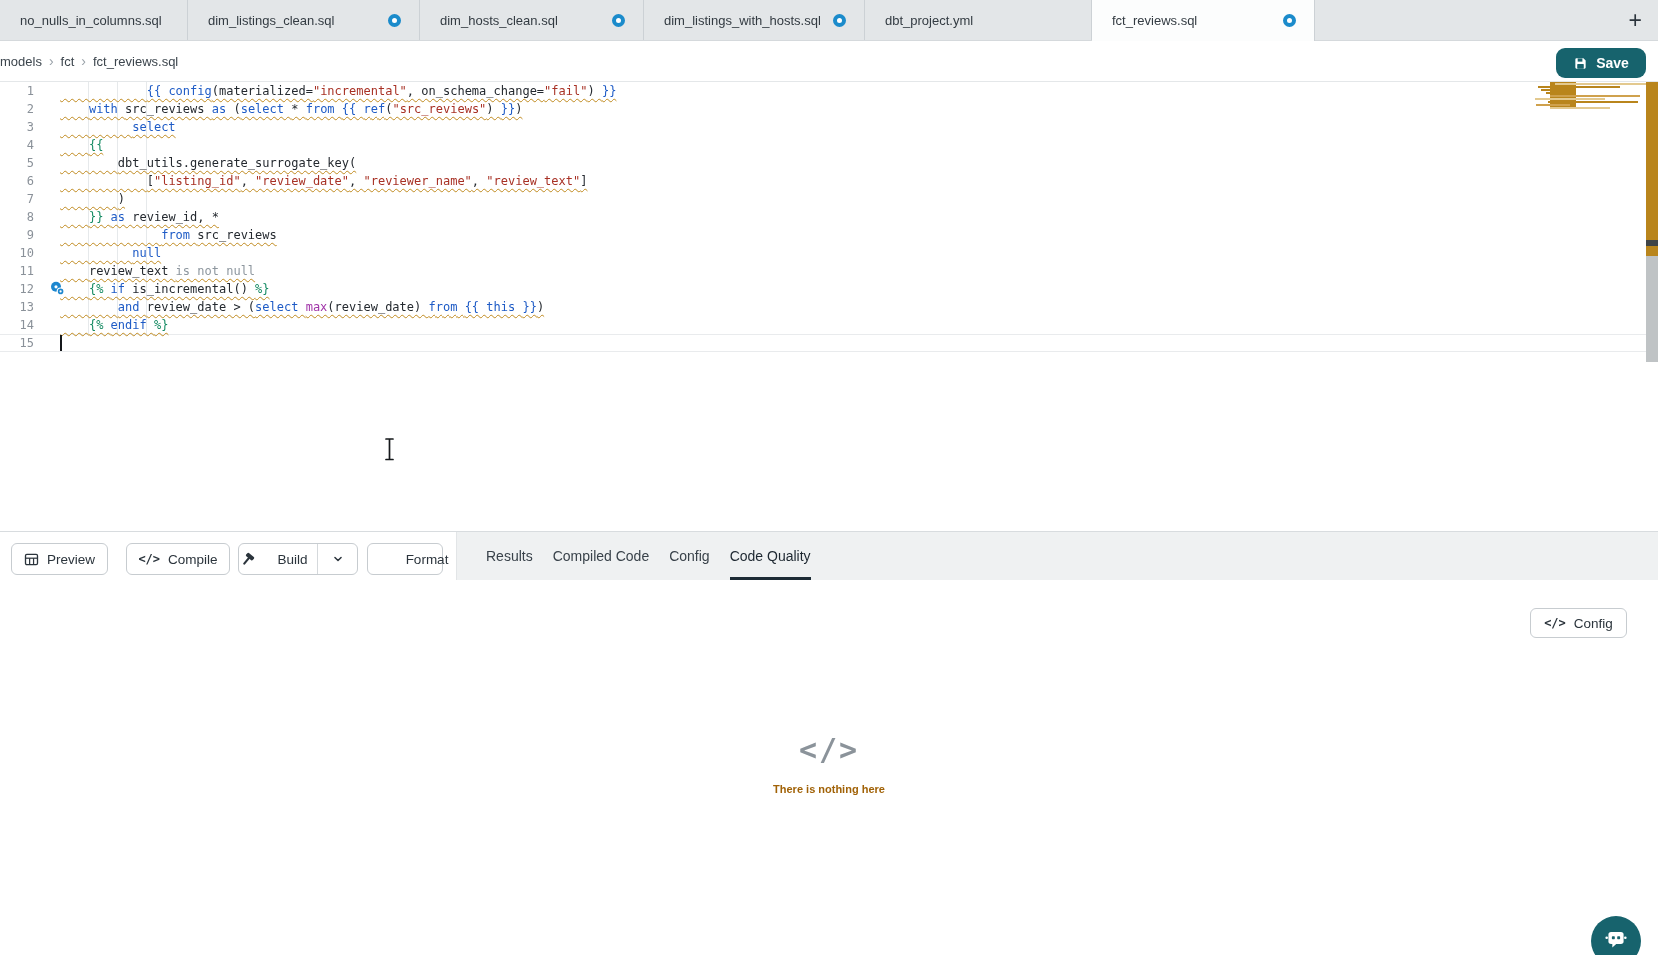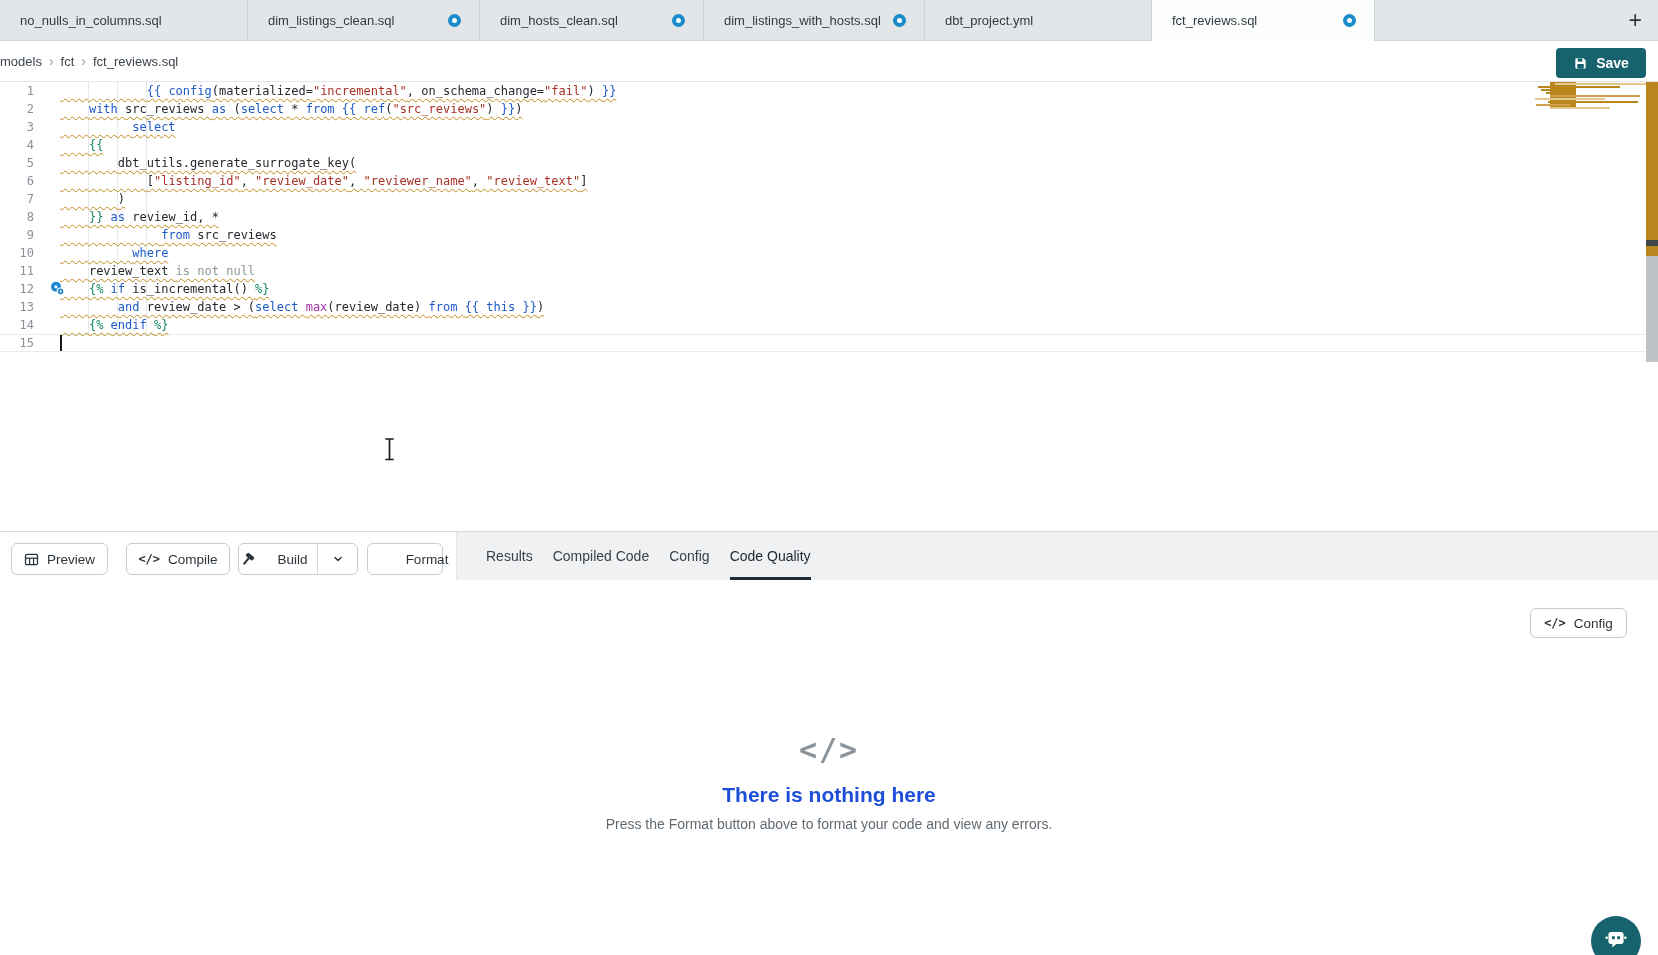--- a/index.html
+++ b/index.html
@@ -7,40 +7,40 @@
               font-family:"Liberation Sans", sans-serif; }
   #app { position:relative; width:1658px; height:955px; }
 
   
   .tabbar { position:absolute; left:0; top:0; width:1658px; height:41px;
             background:#e3e6e8; display:flex; align-items:stretch;
             border-bottom:1px solid #d5d9dc; }
   .tab { display:flex; align-items:center; padding:0 18px 0 20px;
          border-right:1px solid #ccd1d5; font-size:13px; color:#333b42;
          background:#e3e6e8; white-space:nowrap; cursor:pointer; }
-  .tab:nth-child(1){width:248px}.tab:nth-child(2){width:232px}
+  .tab:nth-child(1){width:188px}.tab:nth-child(2){width:232px}
   .tab:nth-child(3){width:224px}.tab:nth-child(4){width:221px}
   .tab:nth-child(5){width:227px}.tab:nth-child(6){width:223px}
   .tab:nth-child(7){width:257px}
   .tab.active { background:#fcfdfd; margin-bottom:-1px; }
   .tab-label { overflow:hidden; text-overflow:ellipsis; }
   .dot { margin-left:auto; width:13px; height:13px; border-radius:50%;
          border:4px solid #1b8bcb; background:#fff; flex:0 0 aupx; flex-shrink:0; }
   .plus { margin-left:auto; margin-right:10px; align-self:center;
           font-size:23px; color:#2b343c; line-height:1; padding:2px 6px; cursor:pointer; }
 
   
   .crumbbar { position:absolute; left:0; top:41px; width:1658px; height:41px;
               background:#fff; border-bottom:1px solid #e4e7e9; }
   .bc { position:absolute; left:0; top:0; height:40px; display:flex;
         align-items:center; gap:7px; font-size:13px; color:#3c454d; }
   .bc-sep { color:#9aa2a9; font-size:14px; }
   .bc-item { cursor:pointer; }
   .savebtn { position:absolute; right:12px; top:7px; width:90px; height:30px;
-             background:#17636d; color:#fff; border:none; border-radius:4px;
+             background:#17636d; color:#fff; border:none; border-radius:9px;
              display:flex; align-items:center; justify-content:center; gap:8px;
              font-size:14px; font-weight:700; font-family:inherit; cursor:pointer; }
 
   
   .editor { position:absolute; left:0; top:82px; width:1658px; height:449px;
             background:#fff; font-family:"DejaVu Sans Mono", monospace; }
   .gutter { position:absolute; left:0; top:0; width:34px; text-align:right;
             color:#8a9199; font-size:12px; }
   .ln { height:18px; line-height:18px; }
   .codecol { position:absolute; left:60px; top:0; }
@@ -87,21 +87,21 @@
   
   .panel { position:absolute; left:0; top:580px; width:1658px; height:375px; background:#fff; }
   .configbtn { position:absolute; left:1530px; top:28px; width:97px; height:30px;
                background:#fff; border:1px solid #c7ccd0; border-radius:6px;
                display:flex; align-items:center; justify-content:center; gap:8px;
                font-size:13.5px; color:#2b343c; font-family:inherit; cursor:pointer; }
   .configbtn .gicon { font-family:"DejaVu Sans Mono", monospace; font-weight:700; font-size:12px; }
   .empty { position:absolute; left:0; right:0; top:152px; text-align:center; }
   .empty-icon { font-family:"DejaVu Sans Mono", monospace; font-weight:700;
                 font-size:30px; color:#8b939a; letter-spacing:2px; }
-  .empty-title { margin-top:16px; font-size:21px; font-weight:700; color:#1d4ed8; }
+  .empty-title { margin-top:16px; font-size:11px; font-weight:700; color:#a16207; }
   .empty-sub { margin-top:9px; font-size:14px; color:#606a73; }
 
   
   .chatbtn { position:absolute; left:1591px; top:916px; width:50px; height:50px;
              border-radius:50%; background:#17636d; border:none; cursor:pointer;
              display:flex; align-items:flex-start; justify-content:center; padding-top:10px; }
 </style>
 </head>
 <body>
 
@@ -177,21 +177,21 @@
     <div class="codecol">
         <div class="cl"><span class="sq"><span class="t-d">            </span><span class="t-b">{{ </span><span class="t-b">config</span><span class="t-d">(materialized=</span><span class="t-s">"incremental"</span><span class="t-d">, on_schema_change=</span><span class="t-s">"fail"</span><span class="t-d">) </span><span class="t-b">}}</span></span></div>
         <div class="cl"><span class="sq"><span class="t-d">    </span><span class="t-k">with </span><span class="t-d">src_reviews </span><span class="t-k">as </span><span class="t-d">(</span><span class="t-k">select </span><span class="t-d">* </span><span class="t-k">from </span><span class="t-b">{{ </span><span class="t-b">ref</span><span class="t-d">(</span><span class="t-s">"src_reviews"</span><span class="t-d">) </span><span class="t-b">}}</span><span class="t-d">)</span></span></div>
         <div class="cl"><span class="sq"><span class="t-d">          </span><span class="t-k">select</span></span></div>
         <div class="cl"><span class="sq"><span class="t-d">    </span><span class="t-g">{{</span></span></div>
         <div class="cl"><span class="sq"><span class="t-d">        </span><span class="t-d">dbt_utils.generate_surrogate_key(</span></span></div>
         <div class="cl"><span class="sq"><span class="t-d">            </span><span class="t-d">[</span><span class="t-s">"listing_id"</span><span class="t-d">, </span><span class="t-s">"review_date"</span><span class="t-d">, </span><span class="t-s">"reviewer_name"</span><span class="t-d">, </span><span class="t-s">"review_text"</span><span class="t-d">]</span></span></div>
         <div class="cl"><span class="sq"><span class="t-d">        </span><span class="t-d">)</span></span></div>
         <div class="cl"><span class="sq"><span class="t-d">    </span><span class="t-g">}}</span><span class="t-d"> </span><span class="t-k">as </span><span class="t-d">review_id, *</span></span></div>
         <div class="cl"><span class="sq"><span class="t-d">              </span><span class="t-k">from </span><span class="t-d">src_reviews</span></span></div>
-        <div class="cl"><span class="sq"><span class="t-d">          </span><span class="t-k">where</span></span></div>
+        <div class="cl"><span class="sq"><span class="t-d">          </span><span class="t-k">null</span></span></div>
         <div class="cl"><span class="sq"><span class="t-d">    </span><span class="t-d">review_text </span><span class="t-m">is not null</span></span></div>
         <div class="cl"><span class="sq"><span class="t-d">    </span><span class="t-g">{%</span><span class="t-d"> </span><span class="t-k">if </span><span class="t-d">is_incremental() </span><span class="t-g">%}</span></span></div>
         <div class="cl"><span class="sq"><span class="t-d">        </span><span class="t-k">and </span><span class="t-d">review_date &gt; (</span><span class="t-k">select </span><span class="t-p">max</span><span class="t-d">(review_date) </span><span class="t-k">from </span><span class="t-b">{{ </span><span class="t-b">this </span><span class="t-b">}}</span><span class="t-d">)</span></span></div>
         <div class="cl"><span class="sq"><span class="t-d">    </span><span class="t-g">{%</span><span class="t-d"> </span><span class="t-k">endif </span><span class="t-g">%}</span></span></div>
         <div class="cl"><span></span></div>
       </div>
     <div class="bulb">
       <svg width="15" height="15" viewBox="0 0 15 15">
         <circle cx="6" cy="5.8" r="5" fill="#1d87cf"></circle>
         <circle cx="6" cy="5.8" r="1.6" fill="#fff"></circle>
@@ -271,21 +271,20 @@
   </div>
 
   <div class="panel">
     <button class="configbtn">
       <span class="gicon">&lt;/&gt;</span>
       <span>Config</span>
     </button>
     <div class="empty">
       <div class="empty-icon">&lt;/&gt;</div>
       <div class="empty-title">There is nothing here</div>
-      <div class="empty-sub">Press the Format button above to format your code and view any errors.</div>
     </div>
   </div>
 
   <button class="chatbtn">
     <svg width="26" height="26" viewBox="0 0 24 24">
       <rect x="5" y="5.5" width="14" height="11" rx="2.5" fill="#fff"></rect>
       <rect x="8.2" y="9.5" width="2.7" height="2.7" rx="0.6" fill="#17636d"></rect>
       <rect x="13.1" y="9.5" width="2.7" height="2.7" rx="0.6" fill="#17636d"></rect>
       <rect x="2.2" y="9.8" width="2.4" height="2.2" rx="1.1" fill="#fff"></rect>
       <rect x="19.4" y="9.8" width="2.4" height="2.2" rx="1.1" fill="#fff"></rect>

